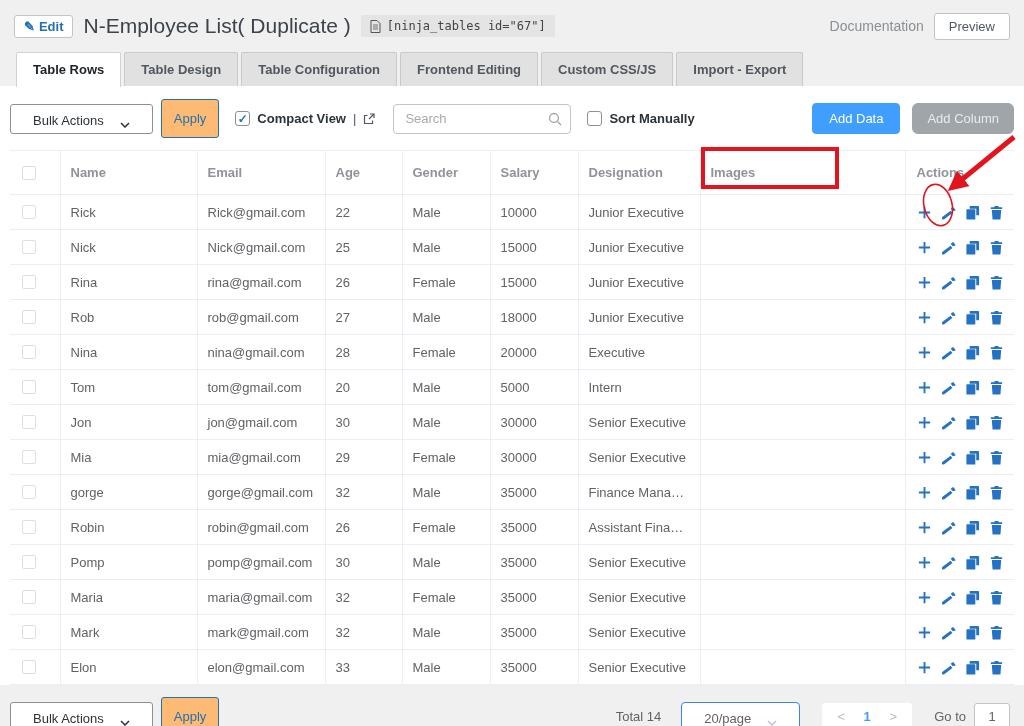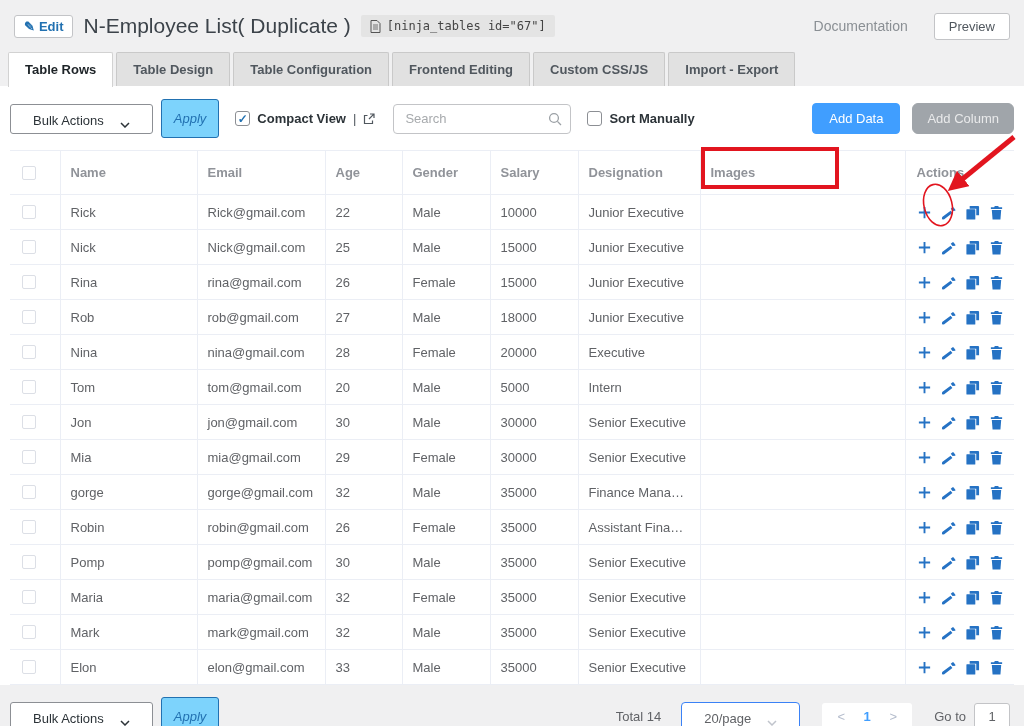--- a/index.html
+++ b/index.html
@@ -6,37 +6,37 @@
   html,body { width:1024px; height:726px; overflow:hidden; }
   body { font-family:"Liberation Sans", sans-serif; background:#f0f0f1; color:#3c434a; position:relative; }
 
   
   .top-header { display:flex; align-items:center; justify-content:space-between; padding:10px 14px 8px 14px; height:50px; }
   .th-left { display:flex; align-items:center; gap:10px; }
   .edit-btn { display:inline-flex; align-items:center; gap:4px; background:#fff; border:1px solid #c3c4c7; border-radius:3px; padding:3px 9px; font-size:13px; font-weight:700; color:#2271b1; cursor:pointer; }
   .edit-btn .pencil { font-size:13px; }
   .page-title { font-size:21px; font-weight:400; color:#3c434a; white-space:nowrap; }
   .shortcode { display:inline-flex; align-items:center; gap:6px; background:#e4e4e4; border-radius:2px; padding:4px 9px; font-family:"DejaVu Sans Mono", monospace; font-size:12px; color:#444; cursor:pointer; }
-  .th-right { display:flex; align-items:center; gap:26px;justify-content:center; }
+  .th-right { display:flex; align-items:center; gap:10px;justify-content:center; }
   .doc-link { font-size:14px; color:#8a8f94; cursor:pointer; }
   .preview-btn { background:#fff; border:1px solid #c3c4c7; border-radius:3px; padding:5px 14px; font-size:13px; color:#50575e; cursor:pointer; }
 
   
-  .tabbar { display:flex; padding:0 0 0 8px; align-items:flex-end; height:36px; }
+  .tabbar { display:flex; padding:0 0 0 16px; align-items:flex-end; height:36px; }
   .tab { padding:9px 16px; font-size:13px; font-weight:700; color:#50575e; background:#e1e1e1; border:1px solid #c9c9c9; border-bottom:none; margin-right:3px; cursor:pointer; white-space:nowrap; border-radius:2px 2px 0 0; }
   .tab.active { background:#fff; color:#1d2327; border-color:#d2d2d2; position:relative; top:1px; padding-bottom:10px; }
 
   
   .panel { background:#fff; width:1024px; }
 
   
   .toolbar { display:flex; align-items:center; padding:13px 10px 12px 10px; gap:8px; }
   .select { display:inline-flex; align-items:flex-end; justify-content:space-between; gap:16px; background:#fff; border:1px solid #8c8f94; border-radius:3px; padding:5px 22px; font-size:13px; color:#2c3338; cursor:pointer; min-width:110px; height:30px; }
   .chev { width:10px; height:6px; }
-  .apply-btn { background:#7dd3fc; border:1px solid #2271b1; border-radius:3px; color:#2271b1; font-size:13px; padding:5px 12px; height:39px; cursor:pointer;font-style:italic; }
+  .apply-btn { background:#fdba74; border:1px solid #2271b1; border-radius:3px; color:#2271b1; font-size:13px; padding:5px 12px; height:39px; cursor:pointer; }
   .check-group { display:inline-flex; align-items:center; gap:7px; margin-left:8px; font-size:13px; font-weight:700; color:#2c3338; }
   .checkbox { width:15px; height:15px; border:1px solid #8c8f94; border-radius:3px; background:#fff; display:inline-flex; align-items:center; justify-content:center; cursor:pointer; font-size:12px; color:#2271b1; font-weight:700; }
   .sep { color:#50575e; font-weight:400; }
   .search-wrap { position:relative; margin-left:10px; }
   .search-input { width:178px; height:30px; border:1px solid #c3c4c7; border-radius:4px; padding:0 28px 0 11px; font-size:13px; color:#2c3338; font-family:"Liberation Sans", sans-serif; }
   .search-input::placeholder { color:#a7aaad; }
   .search-icon { position:absolute; right:9px; top:8px; }
   .toolbar-spacer { flex:1; }
   .add-data-btn { background:#409eff; border:1px solid #409eff; color:#fff; font-size:13px; border-radius:4px; padding:7px 16px; cursor:pointer; }
   .add-column-btn { background:#a0a5aa; border:1px solid #a0a5aa; color:#e9eaeb; font-size:13px; border-radius:6px; padding:7px 14px; margin-left:4px; cursor:pointer; }

